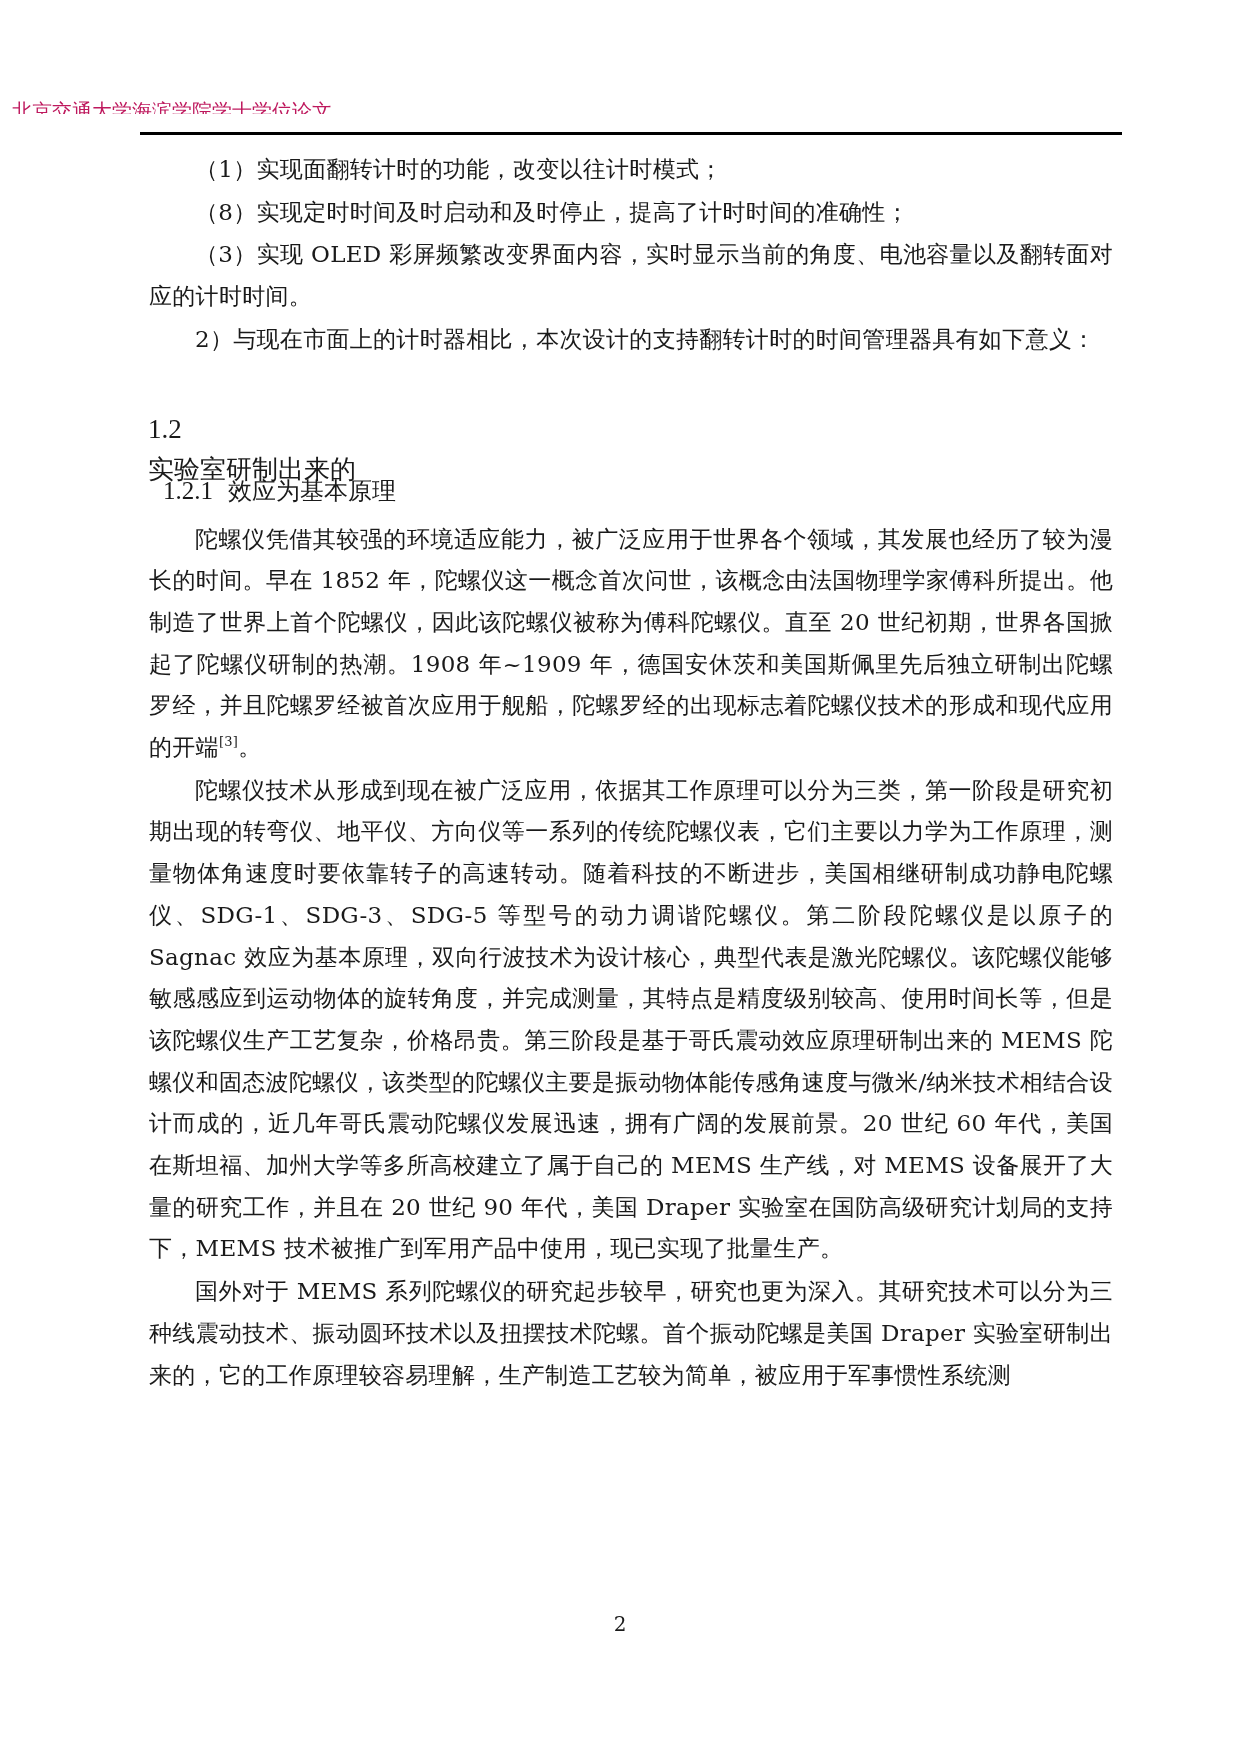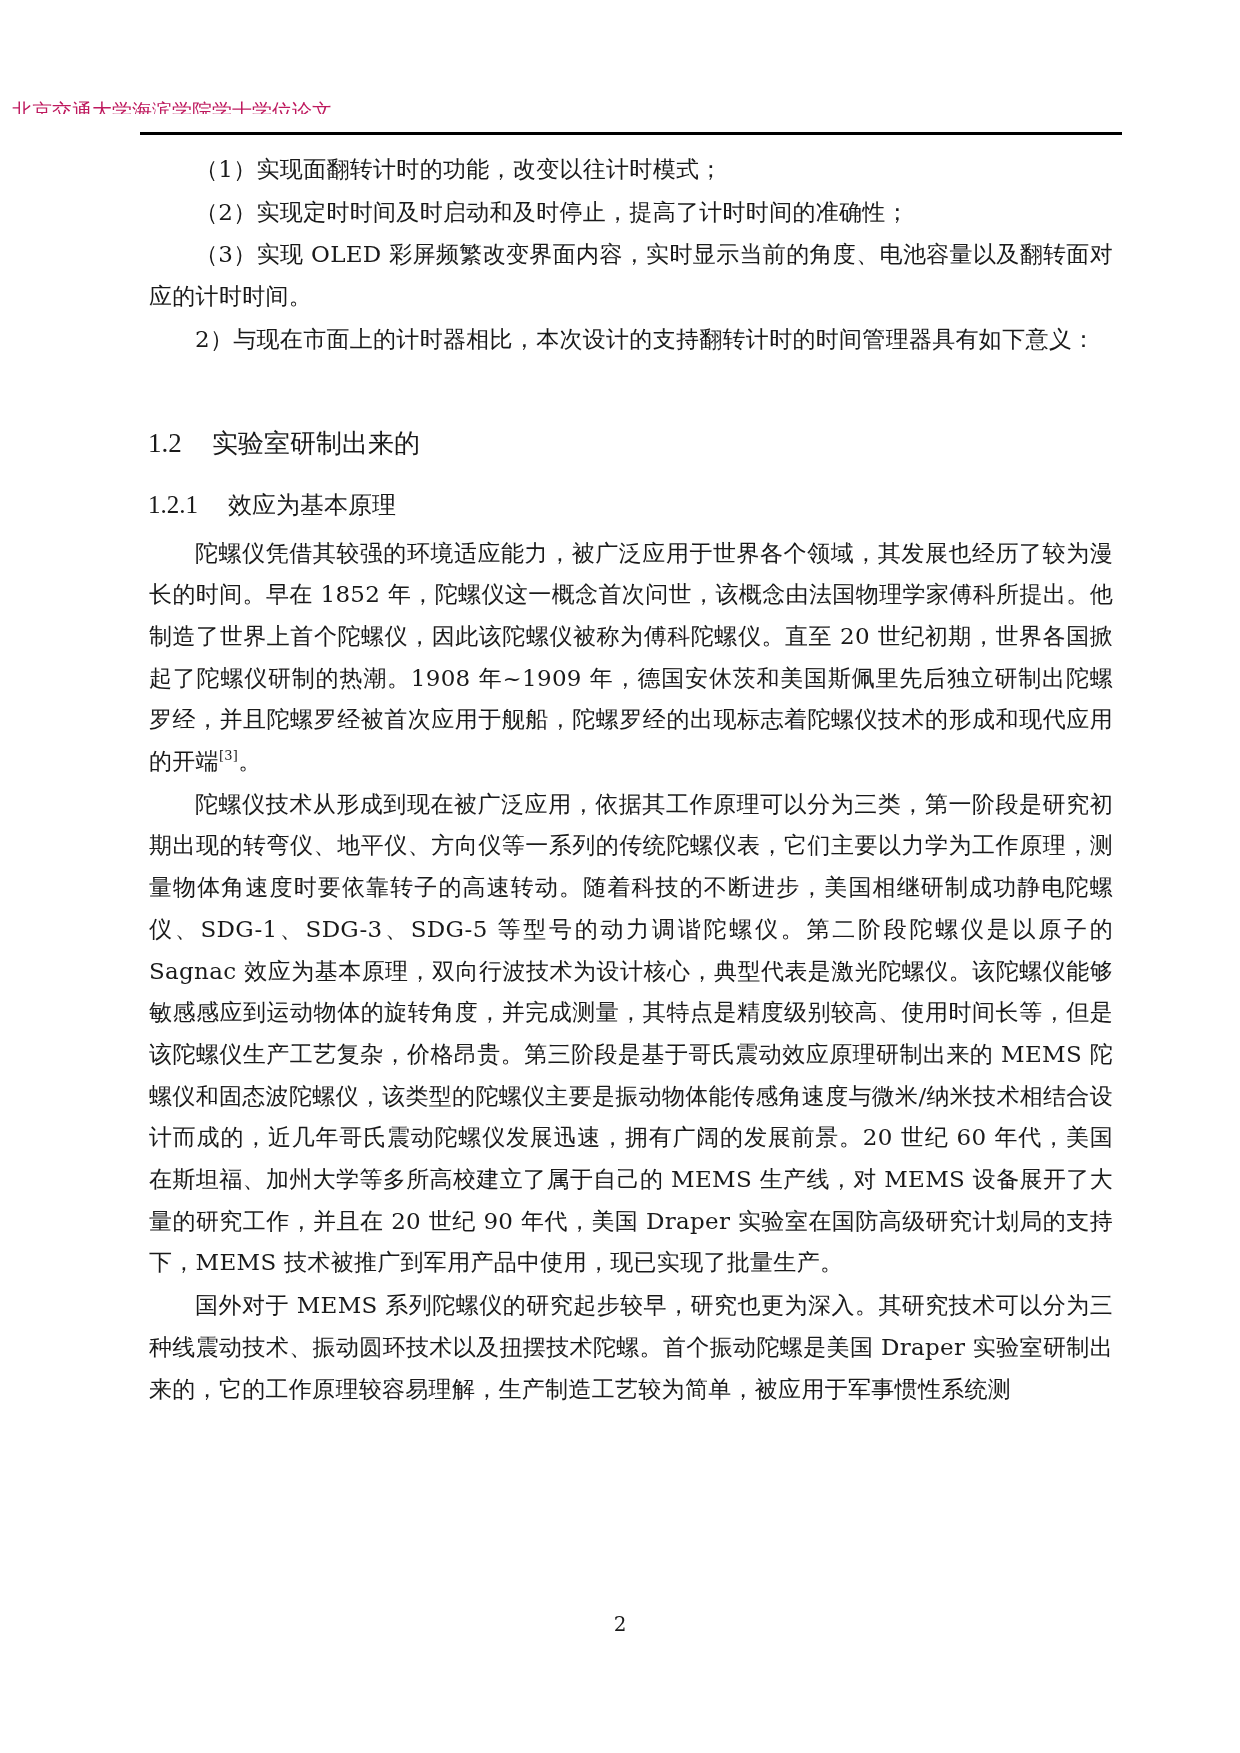--- a/index.html
+++ b/index.html
@@ -21,45 +21,46 @@
       position: absolute; left: 148px; width: 966px; top: 148px;
     }
     p.para {
       margin: 1px; font-size: 23px; line-height: 41.7px;
       text-align: justify; text-justify: inter-character;
       letter-spacing: 0.3px;
     }
     p.indent { text-indent: 46px; }
     .h2 {
       font-family: "DejaVu Sans", "Liberation Sans", sans-serif;
-      font-size: 26px; margin-top: 62px; height: 40px; line-height: 40px;
+      font-size: 26px; margin-top: 48px; height: 40px; line-height: 40px;
       display: flex;
+      flex-direction: column;
     }
     .h2 .num { width: 64px; font-family: "Liberation Serif", serif; font-size: 27px; }
     .h3 {
       font-family: "DejaVu Sans", "Liberation Sans", sans-serif;
       font-size: 24px; margin-top: 22px; height: 40px; line-height: 40px;
       display: flex; margin-bottom: 8px;
     }
-    .h3 .num { width: 80px; font-family: "Liberation Serif", serif; font-size: 25px; }
+    .h3 .num { width: 80px; font-family: "Liberation Serif", serif; font-size: 25px; text-align: center; }
     sup { font-size: 13px; vertical-align: 9px; line-height: 0; }
     .page-number {
       position: absolute; left: 0; width: 1240px; top: 1612px;
       text-align: center; font-size: 20px;
     }
   </style>
 </head>
 <body>
 
 <div class="header-text">北京交通大学海滨学院学士学位论文</div>
 <div class="header-rule"></div>
 
 <div class="content">
   <p class="para indent">（1）实现面翻转计时的功能，改变以往计时模式；</p>
-  <p class="para indent">（2）实现定时时间及时启动和及时停止，提高了计时时间的准确性；</p>
+  <p class="para indent">（8）实现定时时间及时启动和及时停止，提高了计时时间的准确性；</p>
   <p class="para indent">（3）实现 OLED 彩屏频繁改变界面内容，实时显示当前的角度、电池容量以及翻转面对应的计时时间。</p>
   <p class="para indent">2）与现在市面上的计时器相比，本次设计的支持翻转计时的时间管理器具有如下意义：</p>
 
   <div class="h2">
     <span class="num">1.2</span>
     <span>实验室研制出来的</span>
   </div>
 
   <div class="h3">
     <span class="num">1.2.1</span>

